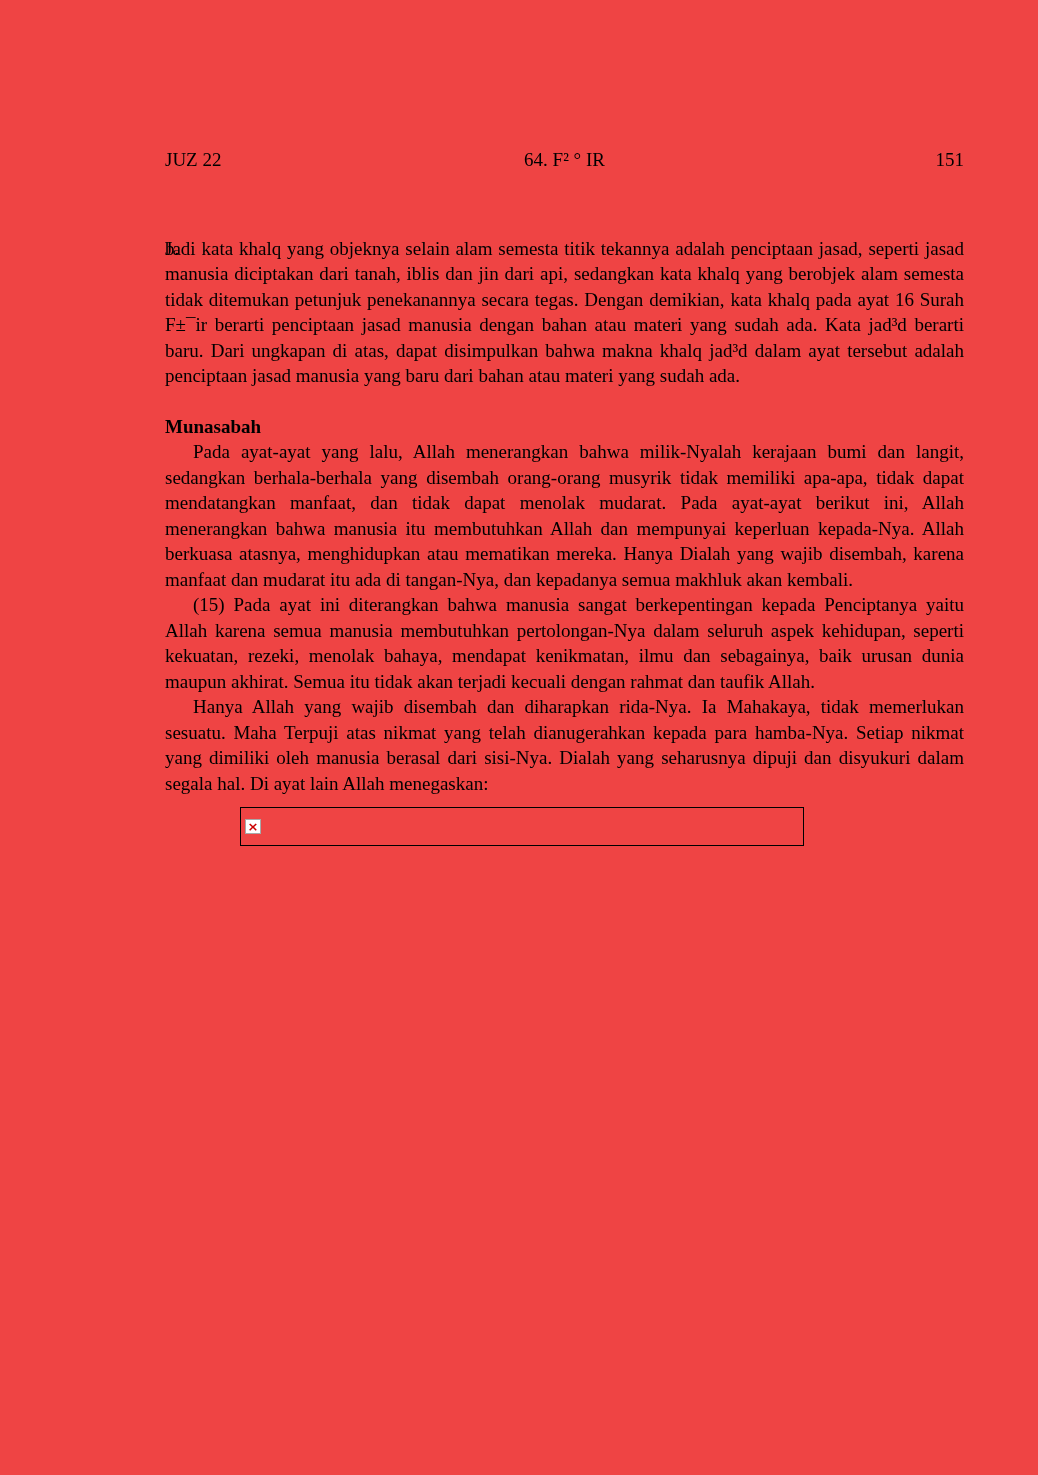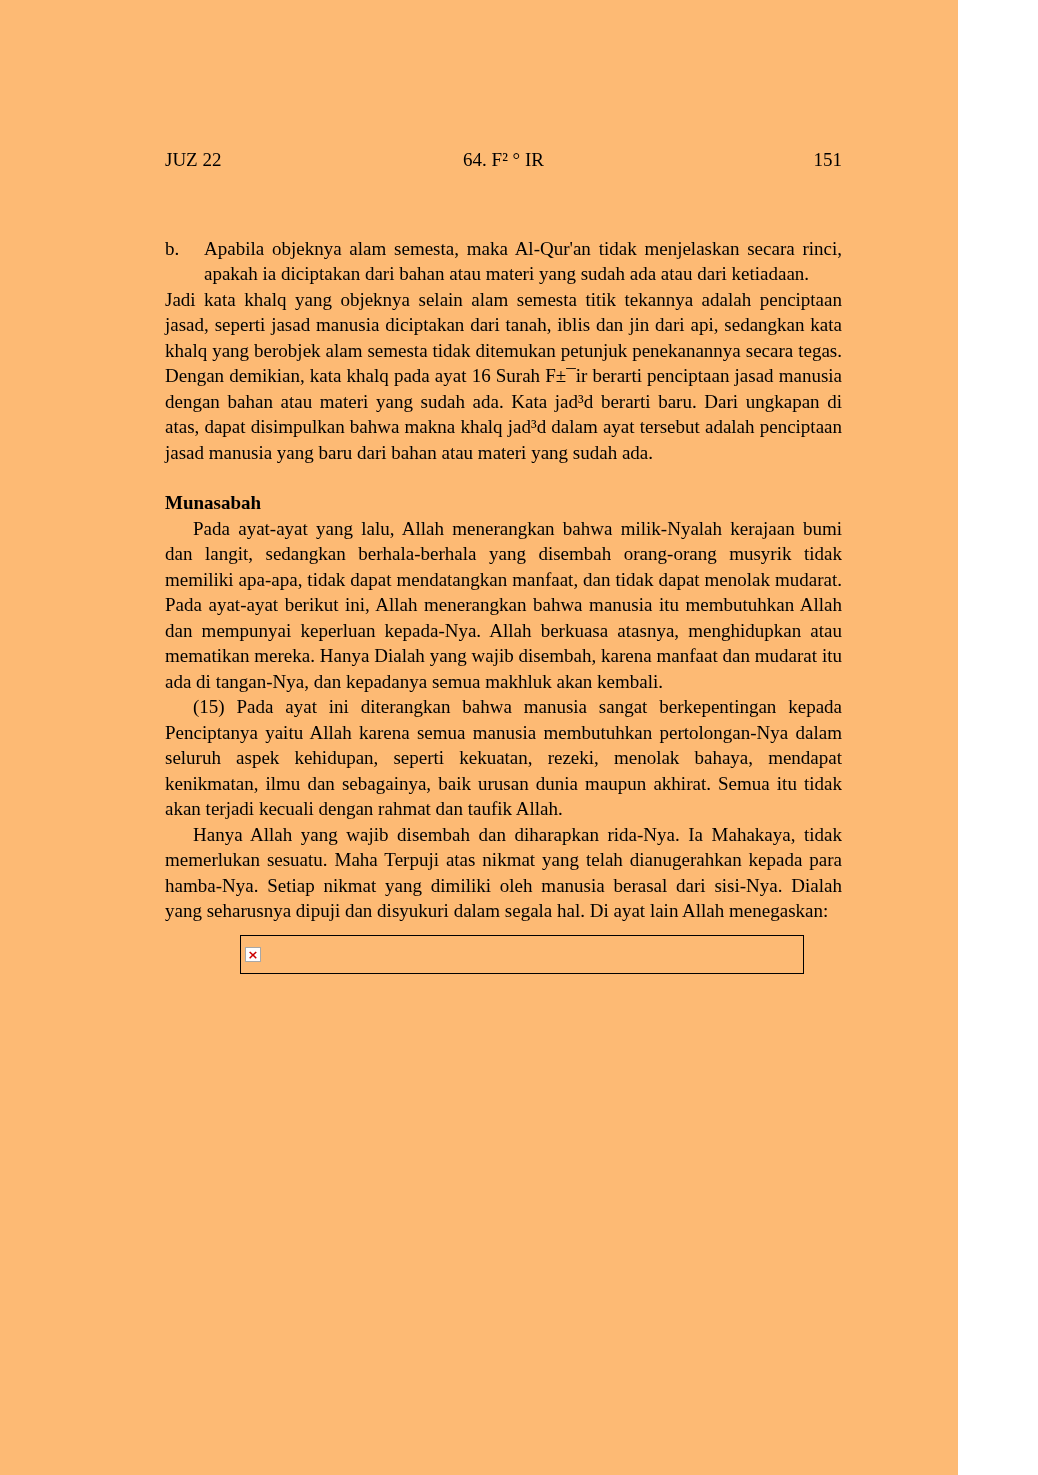--- a/index.html
+++ b/index.html
@@ -2,29 +2,29 @@
 <html><head>
 <meta charset="utf-8">
 <style>
   html, body {
     margin: 0;
     padding: 0;
     background: #ffffff;
   }
   .page {
     position: relative;
-    width: 958px;
+    width: 1038px;
     height: 1475px;
     box-sizing: border-box;
-    background: #fdba74;
+    background: #ef4444;
     color: #000000;
     font-family: "Liberation Serif", serif;
     font-size: 19px;
     line-height: 25.5px;
-    padding: 147px 116px 40px 165px;
+    padding: 147px 74px 40px 165px;
     overflow: hidden;
   }
   .header {
     display: grid;
     grid-template-columns: 1fr auto 1fr;
     align-items: baseline;
     margin-bottom: 63px;
   }
   .h-left  { justify-self: start; }
   .h-center{ justify-self: center; }
@@ -90,21 +90,20 @@
   <div class="header">
     <span class="h-left">JUZ 22</span>
     <span class="h-center">64. F² ° IR</span>
     <span class="h-right">151</span>
   </div>
 
   <div>
 
     <div class="para item-b">
       <span class="marker">b.</span>
-      <span>Apabila objeknya alam semesta, maka Al-Qur'an tidak menjelaskan secara rinci, apakah ia diciptakan dari bahan atau materi yang sudah ada atau dari ketiadaan.</span>
     </div>
 
     <div class="para"><span>Jadi kata </span><span class="italic">khalq</span><span> yang objeknya selain alam semesta titik tekannya adalah penciptaan jasad, seperti jasad manusia diciptakan dari tanah, iblis dan jin dari api, sedangkan kata </span><span class="italic">khalq</span><span> yang berobjek alam semesta tidak ditemukan petunjuk penekanannya secara tegas. Dengan demikian, kata </span><span class="italic">khalq</span><span> pada ayat 16 Surah F±¯ir berarti penciptaan jasad manusia dengan bahan atau materi yang sudah ada. Kata </span><span class="italic">jad³d</span><span> berarti baru. Dari ungkapan di atas, dapat disimpulkan bahwa makna </span><span class="italic">khalq jad³d</span><span> dalam ayat tersebut adalah penciptaan jasad manusia yang baru dari bahan atau materi yang sudah ada.</span></div>
 
     <div class="heading">Munasabah</div>
 
     <div class="para indent">Pada ayat-ayat yang lalu, Allah menerangkan bahwa milik-Nyalah kerajaan bumi dan langit, sedangkan berhala-berhala yang disembah orang-orang musyrik tidak memiliki apa-apa, tidak dapat mendatangkan manfaat, dan tidak dapat menolak mudarat. Pada ayat-ayat berikut ini, Allah menerangkan bahwa manusia itu membutuhkan Allah dan mempunyai keperluan kepada-Nya. Allah berkuasa atasnya, menghidupkan atau mematikan mereka. Hanya Dialah yang wajib disembah, karena manfaat dan mudarat itu ada di tangan-Nya, dan kepadanya semua makhluk akan kembali.</div>
 
 
     <div class="para indent">(15) Pada ayat ini diterangkan bahwa manusia sangat berkepentingan kepada Penciptanya yaitu Allah karena semua manusia membutuhkan pertolongan-Nya dalam seluruh aspek kehidupan, seperti kekuatan, rezeki, menolak bahaya, mendapat kenikmatan, ilmu dan sebagainya, baik urusan dunia maupun akhirat. Semua itu tidak akan terjadi kecuali dengan rahmat dan taufik Allah.</div>

